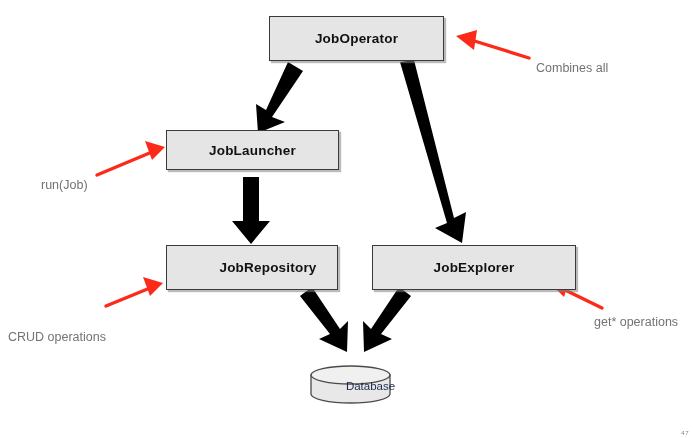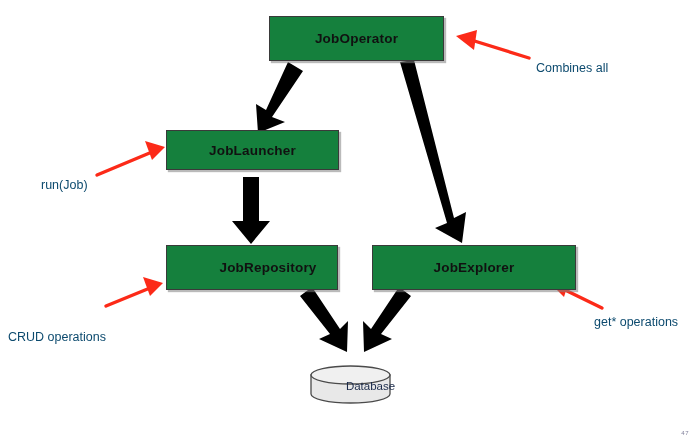--- a/index.html
+++ b/index.html
@@ -19,41 +19,41 @@
   }
   #diagram-svg {
     position: absolute;
     left: 0;
     top: 0;
     width: 693px;
     height: 438px;
   }
   .node-box {
     position: absolute;
-    background: #15803d;
+    background: #e5e5e5;
     border: 1px solid #3a3a3a;
     box-sizing: border-box;
     box-shadow: 2px 2px 1px rgba(130,130,130,0.55);
     display: flex;
     align-items: center;
     justify-content: center;
   }
   .node-label {
     font-family: "Liberation Sans", sans-serif;
     font-size: 13.5px;
     font-weight: bold;
     color: #111111;
     letter-spacing: 0.2px;
     white-space: nowrap;
   }
   .annotation {
     position: absolute;
     font-family: "Liberation Sans", sans-serif;
     font-size: 12.5px;
-    color: #0c4a6e;
+    color: #737373;
     white-space: nowrap;
   }
   .db-label {
     position: absolute;
     font-family: "Liberation Sans", sans-serif;
     font-size: 11.5px;
     color: #1b2a4a;
     white-space: nowrap;
     text-align: center;
     padding-left: 20px;

